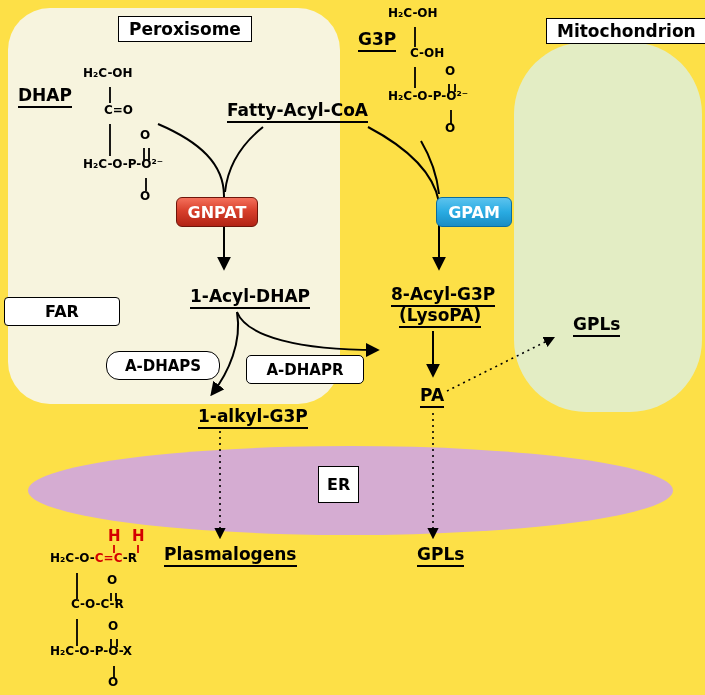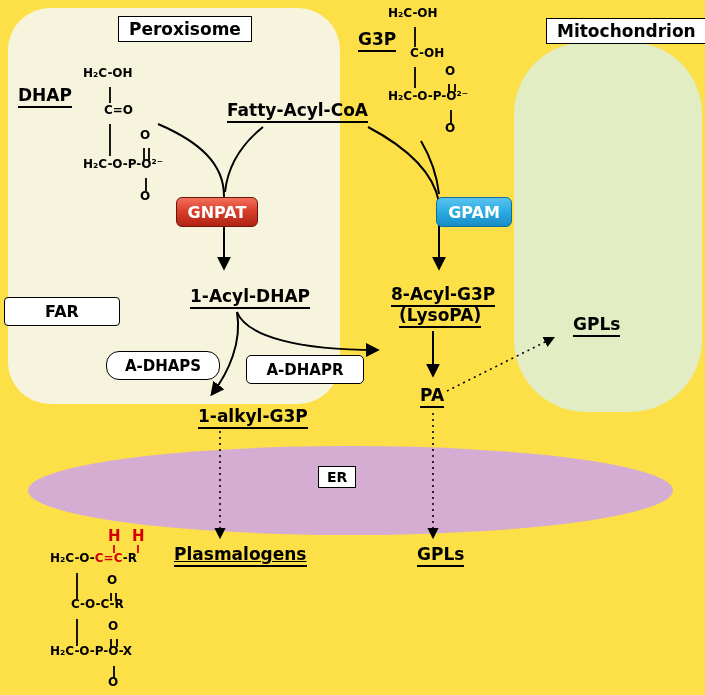--- a/index.html
+++ b/index.html
@@ -84,38 +84,38 @@
         <line x1="77" y1="619" x2="77" y2="646"></line>
         <line x1="111" y1="639" x2="111" y2="647"></line>
         <line x1="117" y1="639" x2="117" y2="647"></line>
         <line x1="114" y1="666" x2="114" y2="678"></line>
       </g>
     </g>
   </svg>
 
   <div class="boxlabel" style="left:118px;top:16px;">Peroxisome</div>
   <div class="boxlabel" style="left:526px;top:18px;margin-left:20px;">Mitochondrion</div>
-  <div class="boxlabel" style="left:318px;top:466px;font-size:14px;padding:2px 8px;">ER</div>
+  <div class="boxlabel" style="left:318px;top:466px;font-size:16px;padding:8px 8px;">ER</div>
 
   <div class="pill" id="gnpat">GNPAT</div>
   <div class="pill" id="gpam">GPAM</div>
   <div class="enzbox" id="far">FAR</div>
   <div class="enzbox" id="adhaps">A-DHAPS</div>
   <div class="enzbox" id="adhapr">A-DHAPR</div>
 
   <div class="lbl u" style="left:18px;top:86px;">DHAP</div>
   <div class="lbl u" style="left:358px;top:30px;">G3P</div>
   <div class="lbl u" style="left:227px;top:101px;">Fatty-Acyl-CoA</div>
   <div class="lbl u" style="left:190px;top:287px;">1-Acyl-DHAP</div>
   <div class="lbl u" style="left:391px;top:285px;">8-Acyl-G3P</div>
   <div class="lbl u" style="left:399px;top:306px;">(LysoPA)</div>
   <div class="lbl u" style="left:573px;top:315px;">GPLs</div>
   <div class="lbl u" style="left:158px;top:407px;margin-left:40px;">1-alkyl-G3P</div>
   <div class="lbl u" style="left:420px;top:386px;">PA</div>
-  <div class="lbl u" style="left:174px;top:545px;text-decoration:underline;">Plasmalogens</div>
+  <div class="lbl u" style="left:164px;top:545px;">Plasmalogens</div>
   <div class="lbl u" style="left:417px;top:545px;">GPLs</div>
 
   <div>
     <div class="chem" style="left:83px;top:66px;">H₂C-OH</div>
     <div class="chem" style="left:104px;top:103px;">C=O</div>
     <div class="chem" style="left:140px;top:128px;">O</div>
     <div class="chem" style="left:83px;top:157px;">H₂C-O-P-O²⁻</div>
     <div class="chem" style="left:140px;top:189px;">O</div>
   </div>
 

